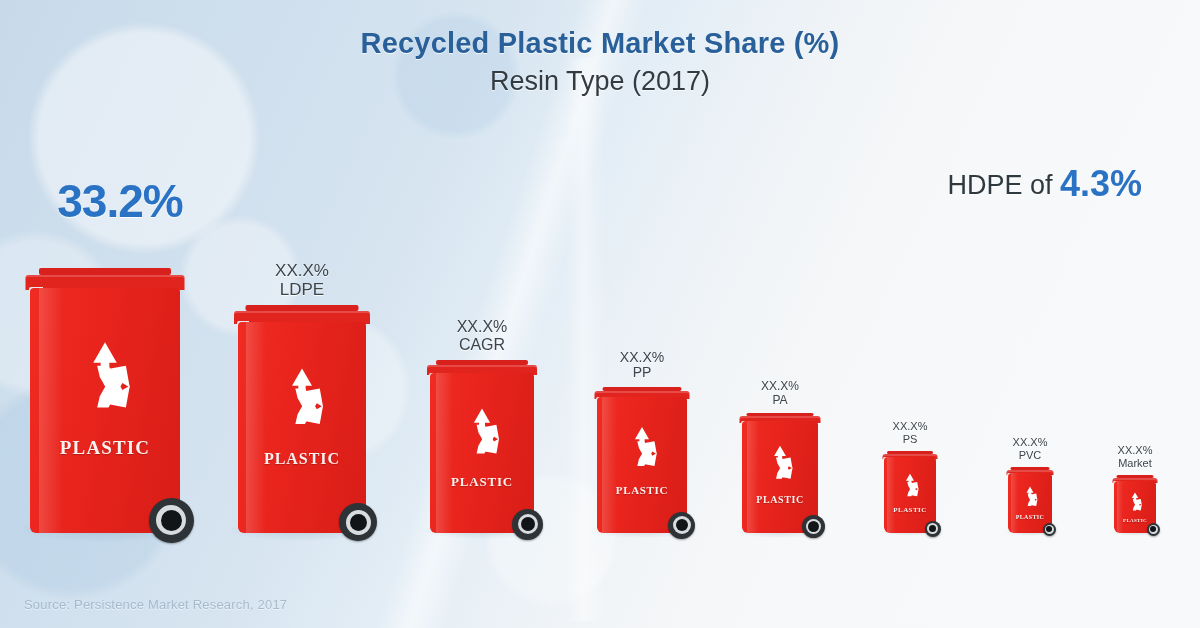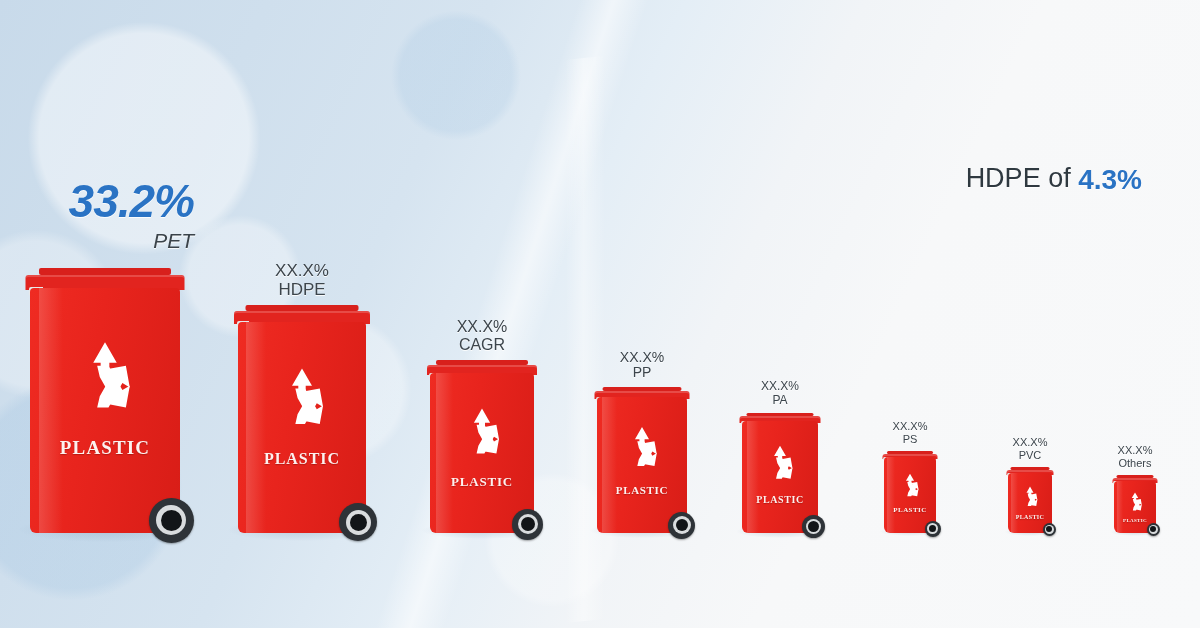--- a/index.html
+++ b/index.html
@@ -69,24 +69,24 @@
   }
 
   
   #cagr {
     position:absolute; right:58px; top:160px;
     text-align:center; line-height:1.22;
     text-shadow:0 1px 0 rgba(255,255,255,.85);
   }
   #cagr .line1 { font-size:27px; color:#2f3940; white-space:nowrap; }
   #cagr .line2 { font-size:27px; color:#2f3940; white-space:nowrap; margin-top:2px; }
-  #cagr .big   { font-size:28px; font-weight:bold; color:#2a73c4; vertical-align:-2px; }
-
-  
-  #hero { position:absolute; left:14px; top:178px; width:180px; text-align:right;font-style:italic; }
+  #cagr .big   { font-size:36px; font-weight:bold; color:#2a73c4; vertical-align:-2px; }
+
+  
+  #hero { position:absolute; left:30px; top:178px; width:180px; text-align:center; }
   #hero .pct {
     font-size:46px; font-weight:bold; color:#2a73c4; line-height:1;
     letter-spacing:-1px; text-shadow:0 1px 0 rgba(255,255,255,.8);
   }
   #hero .lbl {
     font-size:21px; color:#3a434a; margin-top:6px; line-height:1;
     text-shadow:0 1px 0 rgba(255,255,255,.8);
   }
 
   
@@ -170,30 +170,33 @@
 </style>
 </head>
 <body>
 
 <div id="stage">
 
   <div id="texture"></div>
   <div id="streak"></div>
   <div id="streak2"></div>
 
+  <div id="title-block">
+    <div id="main-title">Recycled Plastic Market Share (%)</div>
+    <div id="sub-title">Resin Type (2017)</div>
+  </div>
 
   <div id="cagr">
     <div class="line2">
       <span>HDPE of </span><span class="big">4.3%</span>
     </div>
   </div>
 
   <div id="hero">
     <div class="pct">33.2%</div>
-    <div class="lbl">PET</div>
   </div>
 
   <div id="bins">
       <div class="bin-group" style="left: 30px; top: 268px; width: 150px; height: 265px;">
         <div class="shadow" style="width: 172.5px; height: 25.5px; bottom: -9px;"></div>
         <div class="bin" style="width: 150px; height: 265px;">
           <div class="lid-top" style="width: 132px; height: 7px; top: 0px;"></div>
           <div class="lid" style="width: 159px; height: 15px; top: 7px;"></div>
           <div class="handle" style="width: 14px; height: 9px; top: 19px;"></div>
           <div class="body" style="width: 150px; height: 245px;">
@@ -209,21 +212,21 @@
           <div class="wheel" style="width: 45px; height: 45px; right: -13.5px; bottom: -9.9px;">
             <div class="rim" style="width: 30px; height: 30px;">
               <div class="hub" style="width: 21px; height: 21px;"></div>
             </div>
           </div>
         </div>
       </div>
       <div class="bin-group" style="left: 238px; top: 305px; width: 128px; height: 228px;">
         <div class="bin-label" style="font-size: 17px; bottom: 234px;">
           <span class="v">XX.X%</span>
-          <span class="n">HDPE</span>
+          <span class="n">LDPE</span>
         </div>
         <div class="shadow" style="width: 147.2px; height: 21.76px; bottom: -7.68px;"></div>
         <div class="bin" style="width: 128px; height: 228px;">
           <div class="lid-top" style="width: 113px; height: 6px; top: 0px;"></div>
           <div class="lid" style="width: 136px; height: 13px; top: 6px;"></div>
           <div class="handle" style="width: 12px; height: 8px; top: 16px;"></div>
           <div class="body" style="width: 128px; height: 211px;">
             <div class="recycle" style="width: 74px; height: 74px; top: 42px;"><svg viewBox="0 0 100 100" width="74" height="74" aria-hidden="true">
                 <g fill="#ffffff">
                   <path d="M50 6 L63.5 29.5 L55 29.5 L55 40 L45 40 L45 29.5 L36.5 29.5 Z"></path>
@@ -371,21 +374,21 @@
           <div class="wheel" style="width: 13px; height: 13px; right: -3.9px; bottom: -2.86px;">
             <div class="rim" style="width: 9px; height: 9px;">
               <div class="hub" style="width: 6px; height: 6px;"></div>
             </div>
           </div>
         </div>
       </div>
       <div class="bin-group" style="left: 1114px; top: 475px; width: 42px; height: 58px;">
         <div class="bin-label" style="font-size: 11px; bottom: 64px;">
           <span class="v">XX.X%</span>
-          <span class="n">Others</span>
+          <span class="n">Market</span>
         </div>
         <div class="shadow" style="width: 48.3px; height: 7.14px; bottom: -2.52px;"></div>
         <div class="bin" style="width: 42px; height: 58px;">
           <div class="lid-top" style="width: 37px; height: 3px; top: 0px;"></div>
           <div class="lid" style="width: 45px; height: 5px; top: 3px;"></div>
           <div class="handle" style="width: 4px; height: 3px; top: 6px;"></div>
           <div class="body" style="width: 42px; height: 52px;">
             <div class="recycle" style="width: 24px; height: 24px; top: 10px;"><svg viewBox="0 0 100 100" width="24" height="24" aria-hidden="true">
                 <g fill="#ffffff">
                   <path d="M50 6 L63.5 29.5 L55 29.5 L55 40 L45 40 L45 29.5 L36.5 29.5 Z"></path>
@@ -397,13 +400,14 @@
           </div>
           <div class="wheel" style="width: 13px; height: 13px; right: -3.9px; bottom: -2.86px;">
             <div class="rim" style="width: 9px; height: 9px;">
               <div class="hub" style="width: 6px; height: 6px;"></div>
             </div>
           </div>
         </div>
       </div>
     </div>
 
+  <div id="source">Source: Persistence Market Research, 2017</div>
 </div>
 
 </body></html>

